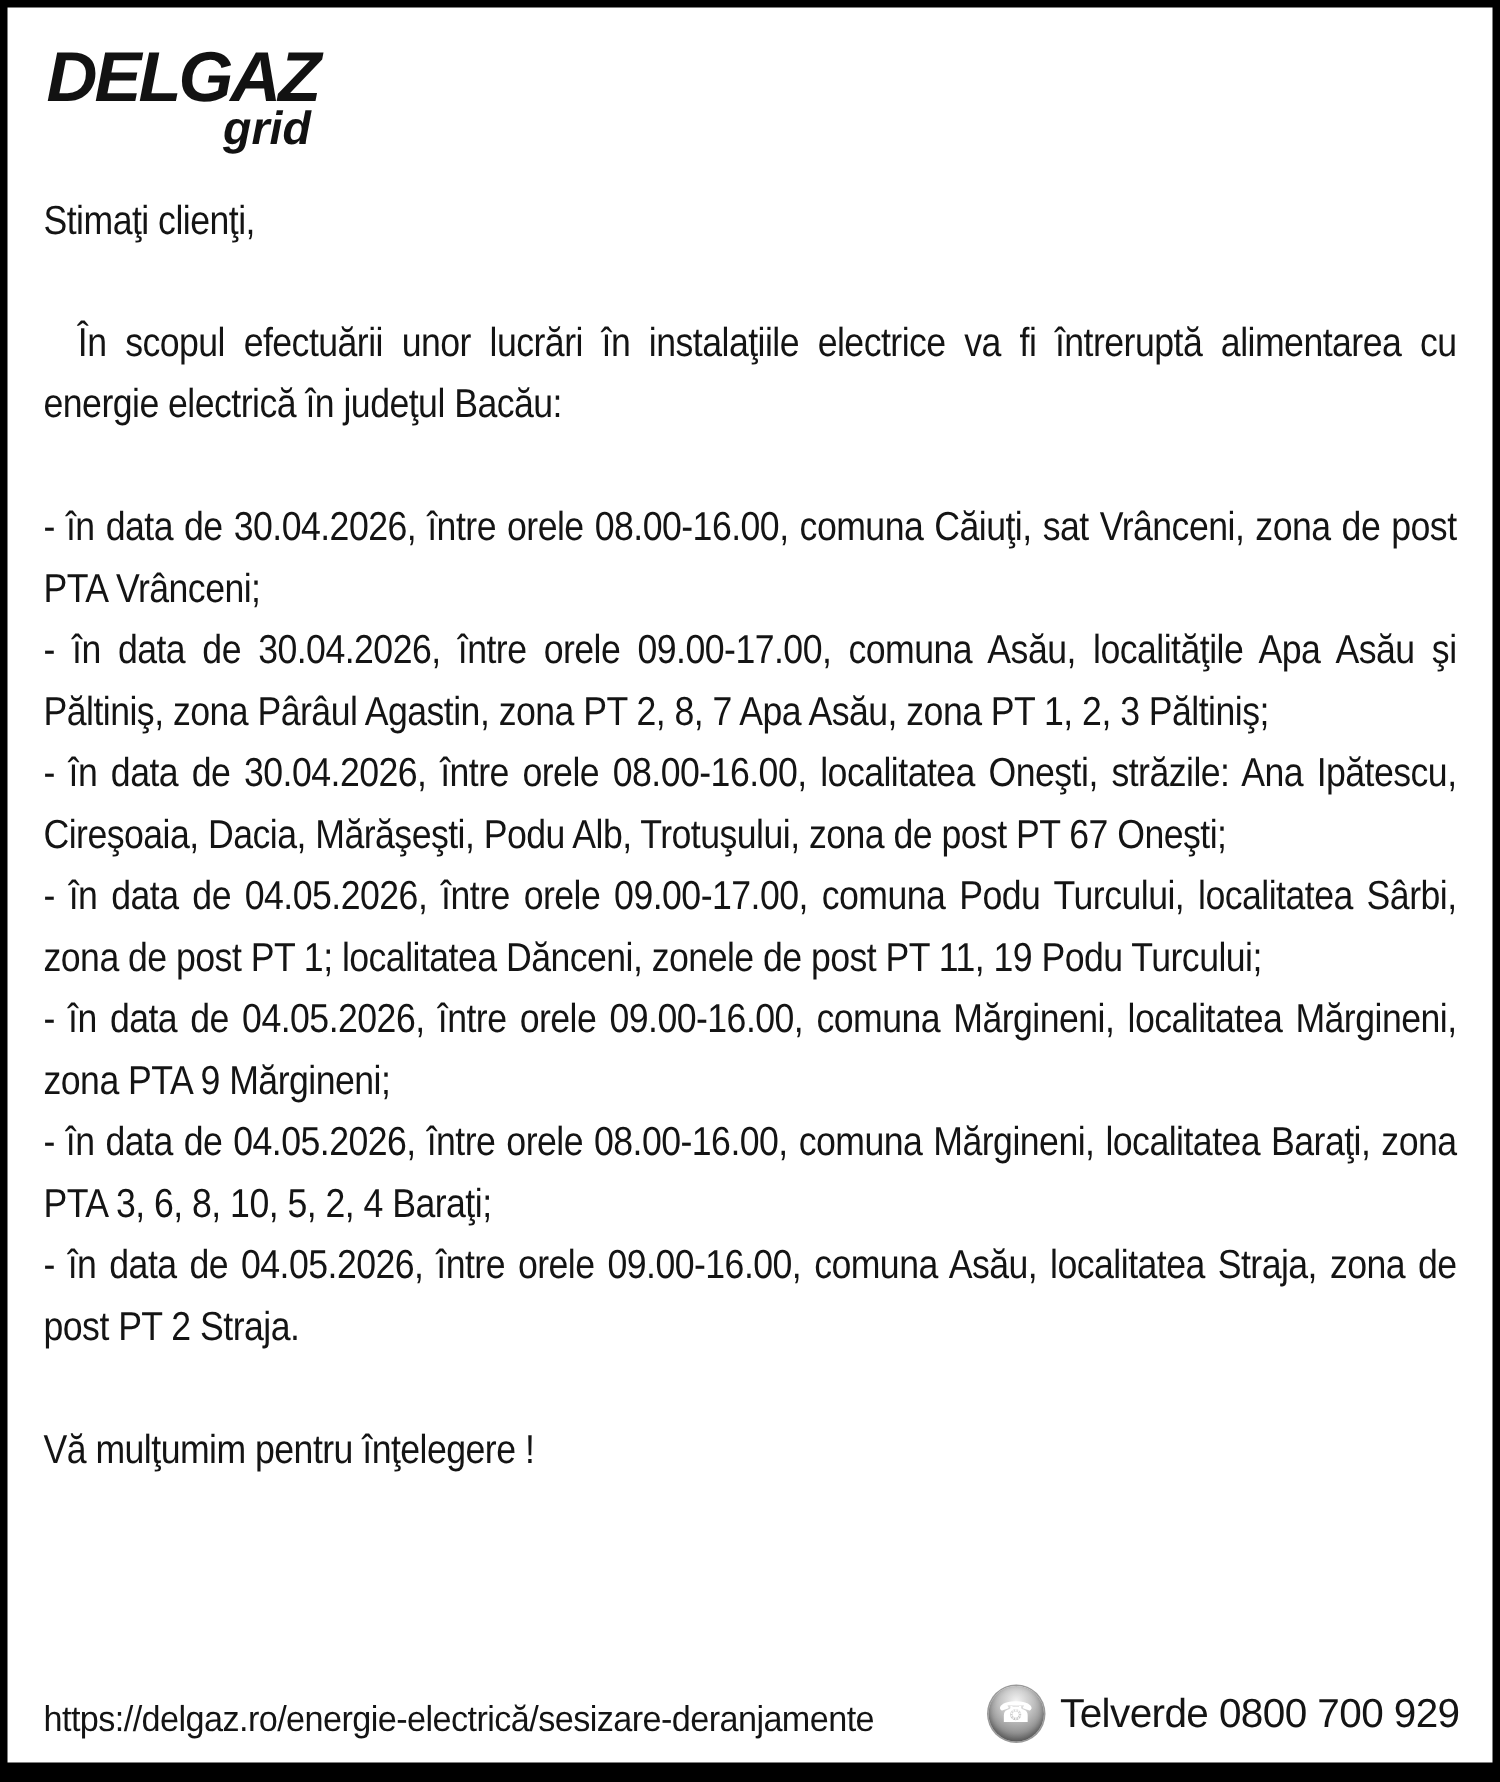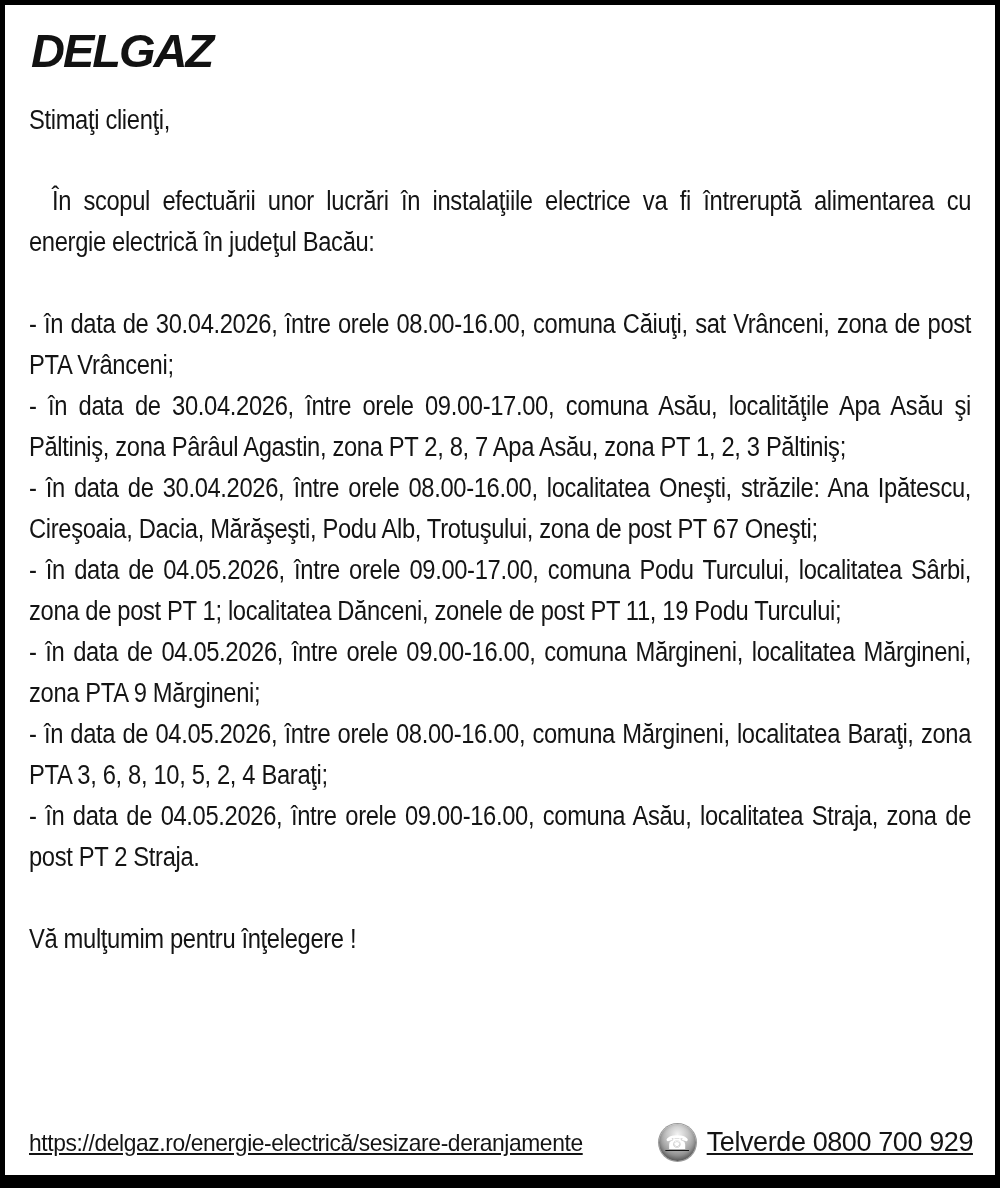--- a/index.html
+++ b/index.html
@@ -51,22 +51,21 @@
   .outage-list { margin-top: 41px; }
   .outage-list p { margin: 0; text-align: justify; }
   .closing { margin: 41px 0 0 0; }
   .footer {
     position: absolute;
     left: 24px;
     right: 22px;
     bottom: 14px;
     display: flex;
     justify-content: space-between;
-    align-items: center;
-    text-decoration: underline;
+    align-items: flex-end;
   }
   .footer-url {
     font-size: 24px;
     letter-spacing: -0.4px;
     transform: scaleX(0.95);
     transform-origin: left center;
     white-space: nowrap;
   }
   .phone-group { display: flex; align-items: center; gap: 11px; }
   .phone-icon {
@@ -85,20 +84,21 @@
   }
   .phone-label { font-size: 27px; letter-spacing: -0.4px; white-space: nowrap; }
 </style>
 </head>
 <body>
 
 <div class="page">
 
   <div class="logo">
     <div class="logo-primary">DELGAZ</div>
+    <div class="logo-secondary">grid</div>
   </div>
 
   <p class="body-text greeting">Stimaţi clienţi,</p>
 
   <p class="body-text intro">În scopul efectuării unor lucrări în instalaţiile electrice va fi întreruptă alimentarea cu energie electrică în judeţul Bacău:</p>
 
   <div class="body-text outage-list">
       <p>- în data de 30.04.2026, între orele 08.00-16.00, comuna Căiuţi, sat Vrânceni, zona de post PTA Vrânceni;</p>
       <p>- în data de 30.04.2026, între orele 09.00-17.00, comuna Asău, localităţile Apa Asău şi Păltiniş, zona Pârâul Agastin, zona PT 2, 8, 7 Apa Asău, zona PT 1, 2, 3 Păltiniş;</p>
       <p>- în data de 30.04.2026, între orele 08.00-16.00, localitatea Oneşti, străzile: Ana Ipătescu, Cireşoaia, Dacia, Mărăşeşti, Podu Alb, Trotuşului, zona de post PT 67 Oneşti;</p>

